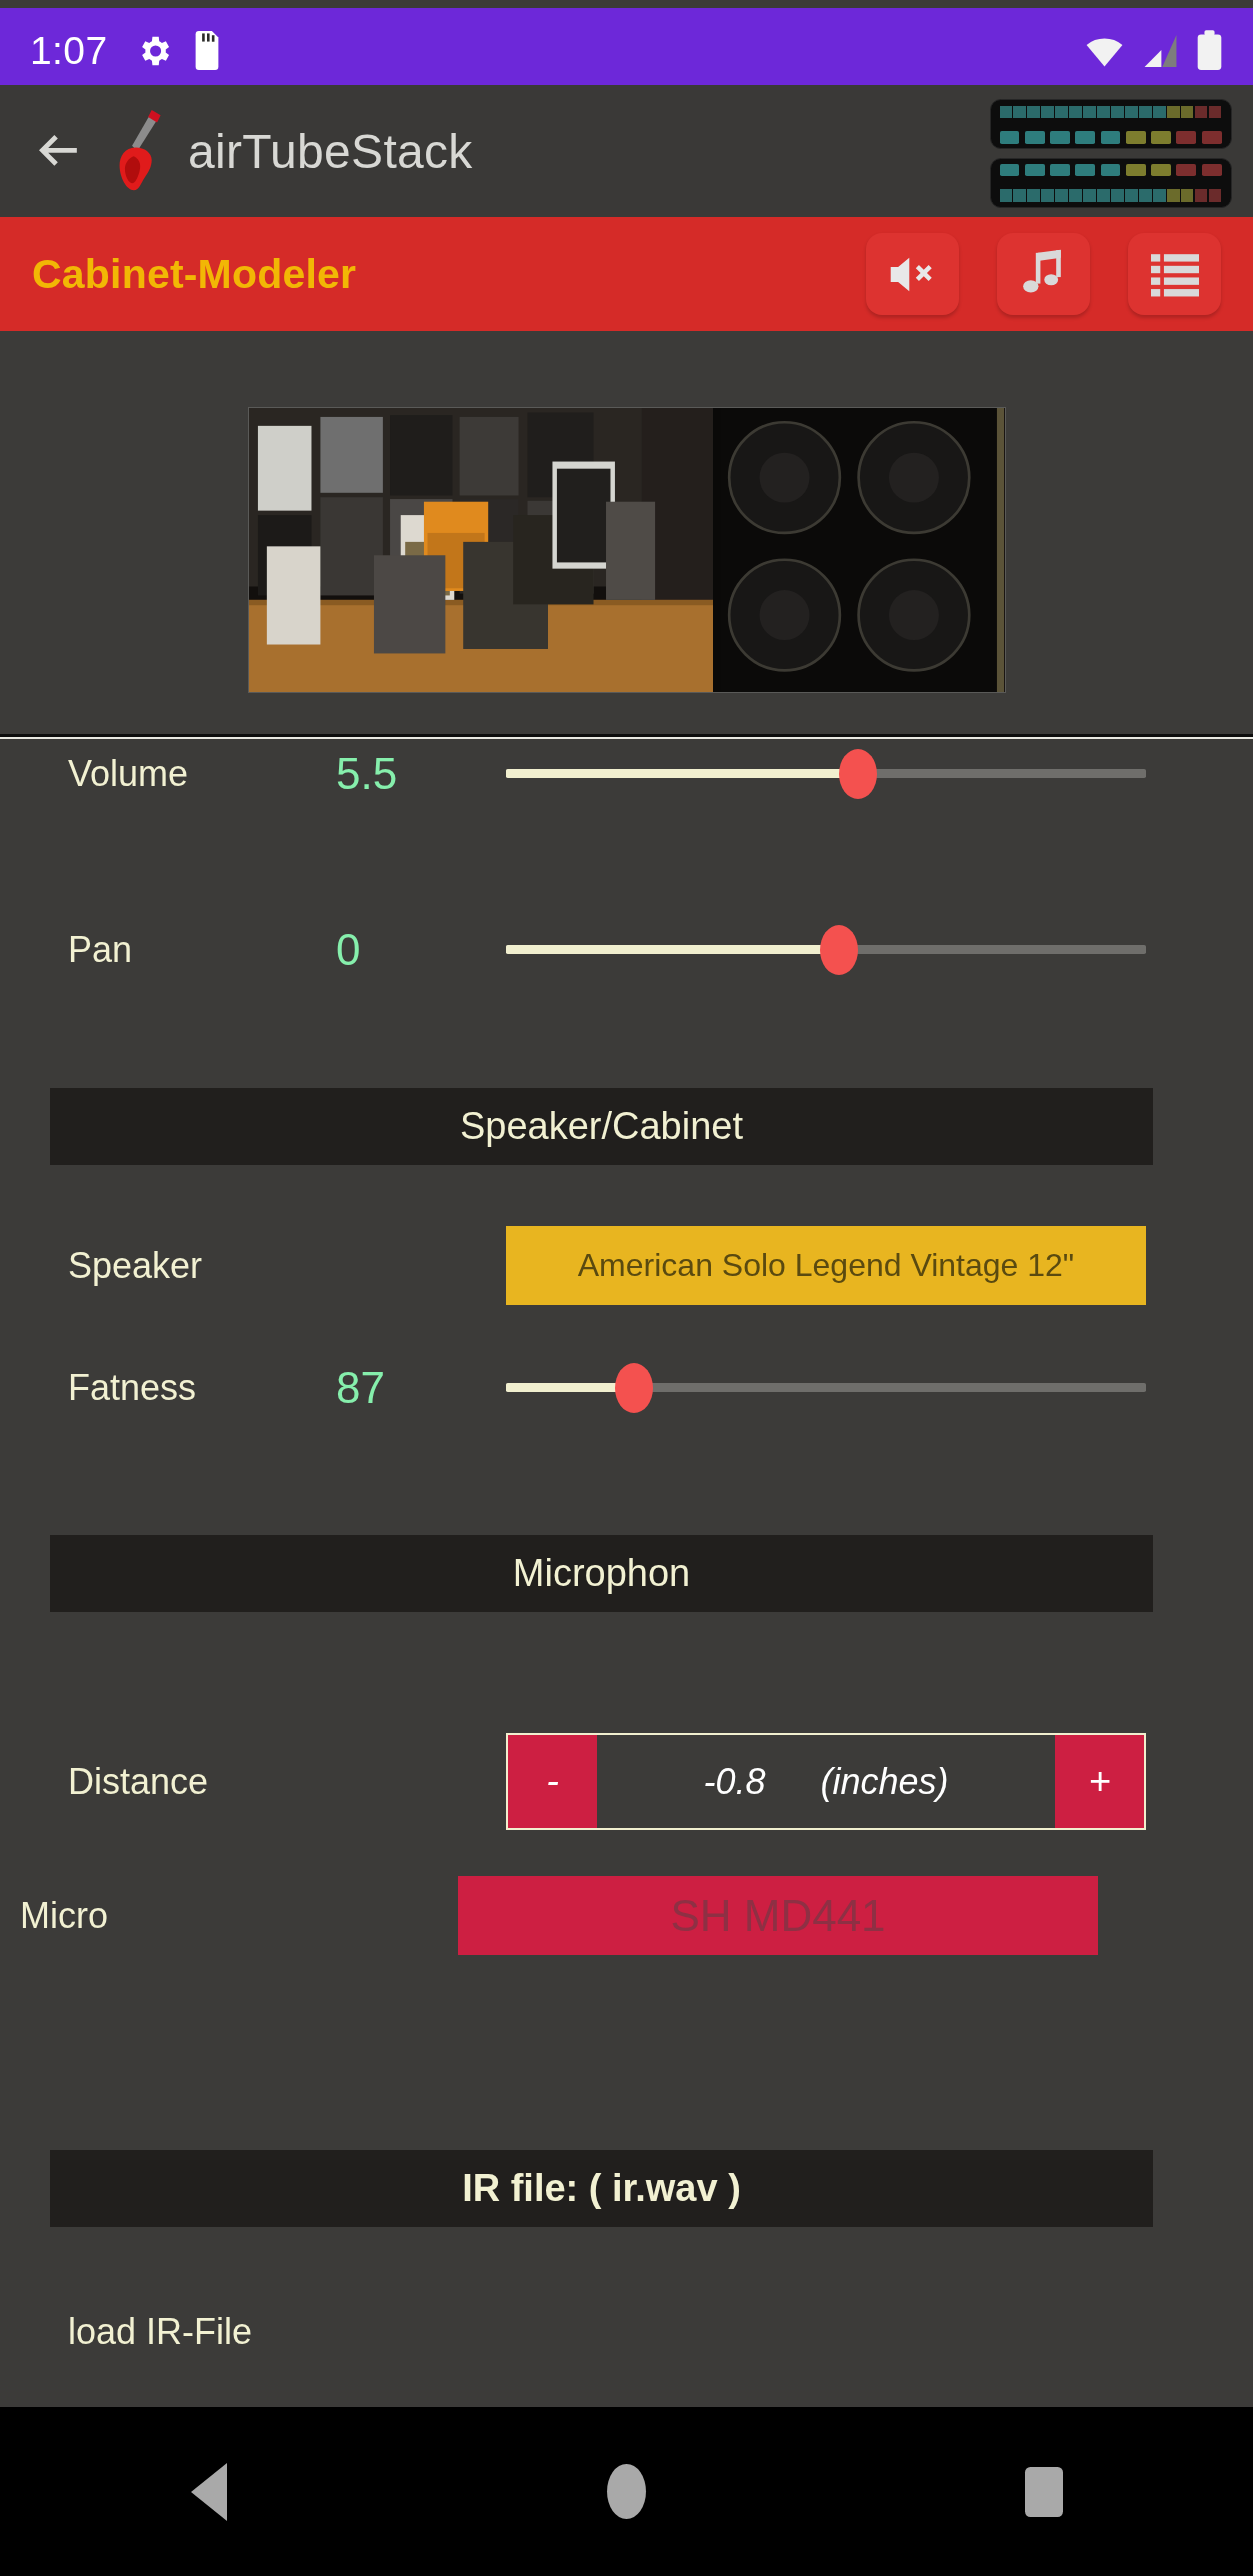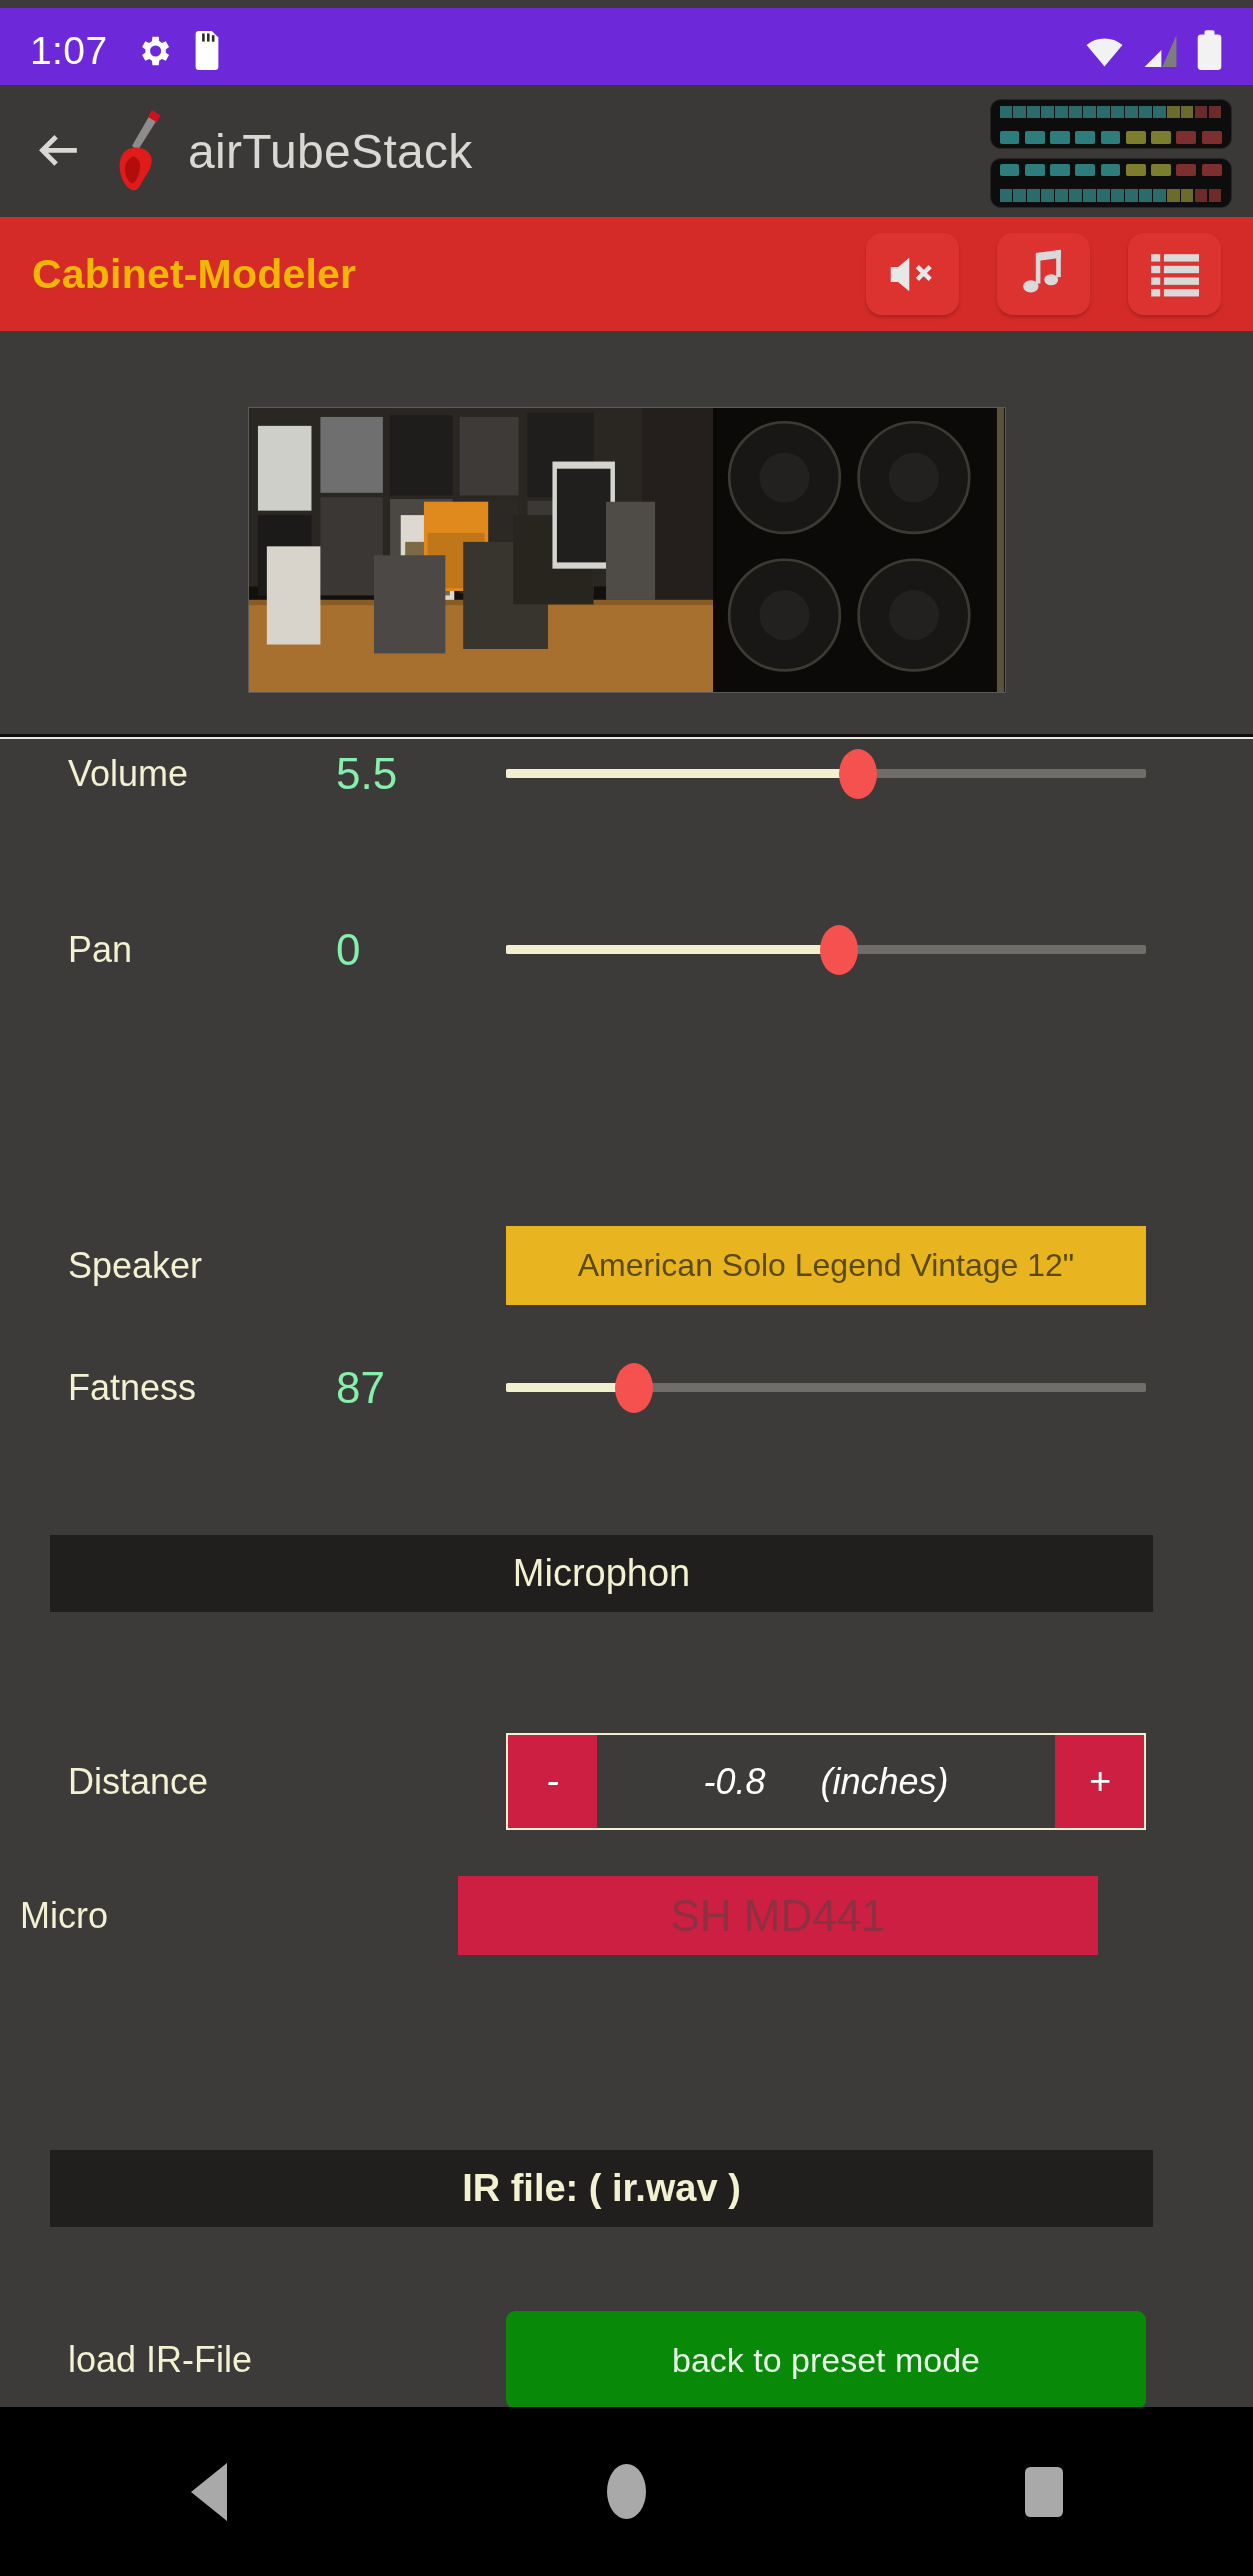--- a/index.html
+++ b/index.html
@@ -322,20 +322,23 @@
     <div class="row" style="position:absolute; top:589px; left:0; right:0;">
       <span class="lbl">Pan</span>
       <span class="val">0</span>
       <span class="slider">
         <i class="track"></i>
         <i class="fill" style="width:52%"></i>
         <i class="thumb" style="left:52%"></i>
       </span>
     </div>
 
+    <div class="section" style="position:absolute; top:756px; left:50px;">
+      <span class="section-title">Speaker/Cabinet</span>
+    </div>
 
     <div class="row" style="position:absolute; top:894px; left:0; right:0;">
       <span class="lbl">Speaker</span>
       <span class="val"></span>
       <span class="btn-yellow">American Solo Legend Vintage 12"</span>
     </div>
 
     <div class="row" style="position:absolute; top:1027px; left:0; right:0;">
       <span class="lbl">Fatness</span>
       <span class="val">87</span>
@@ -370,21 +373,20 @@
     </div>
 
 
     <div class="section" style="position:absolute; top:1818px; left:50px;font-weight:bold;">
       <span class="section-title">IR file: ( ir.wav )</span>
     </div>
 
     <div class="row" style="position:absolute; top:1979px; left:0; right:0;">
       <span class="lbl">load IR-File</span>
       <span class="val"></span>
-      <span class="btn-green">back to preset mode</span>
     </div>
 
   </div>
 
   <div class="navbar">
     <div class="nav-btn">
       <i class="nav-back"></i>
     </div>
     <div class="nav-btn">
       <i class="nav-home"></i>

